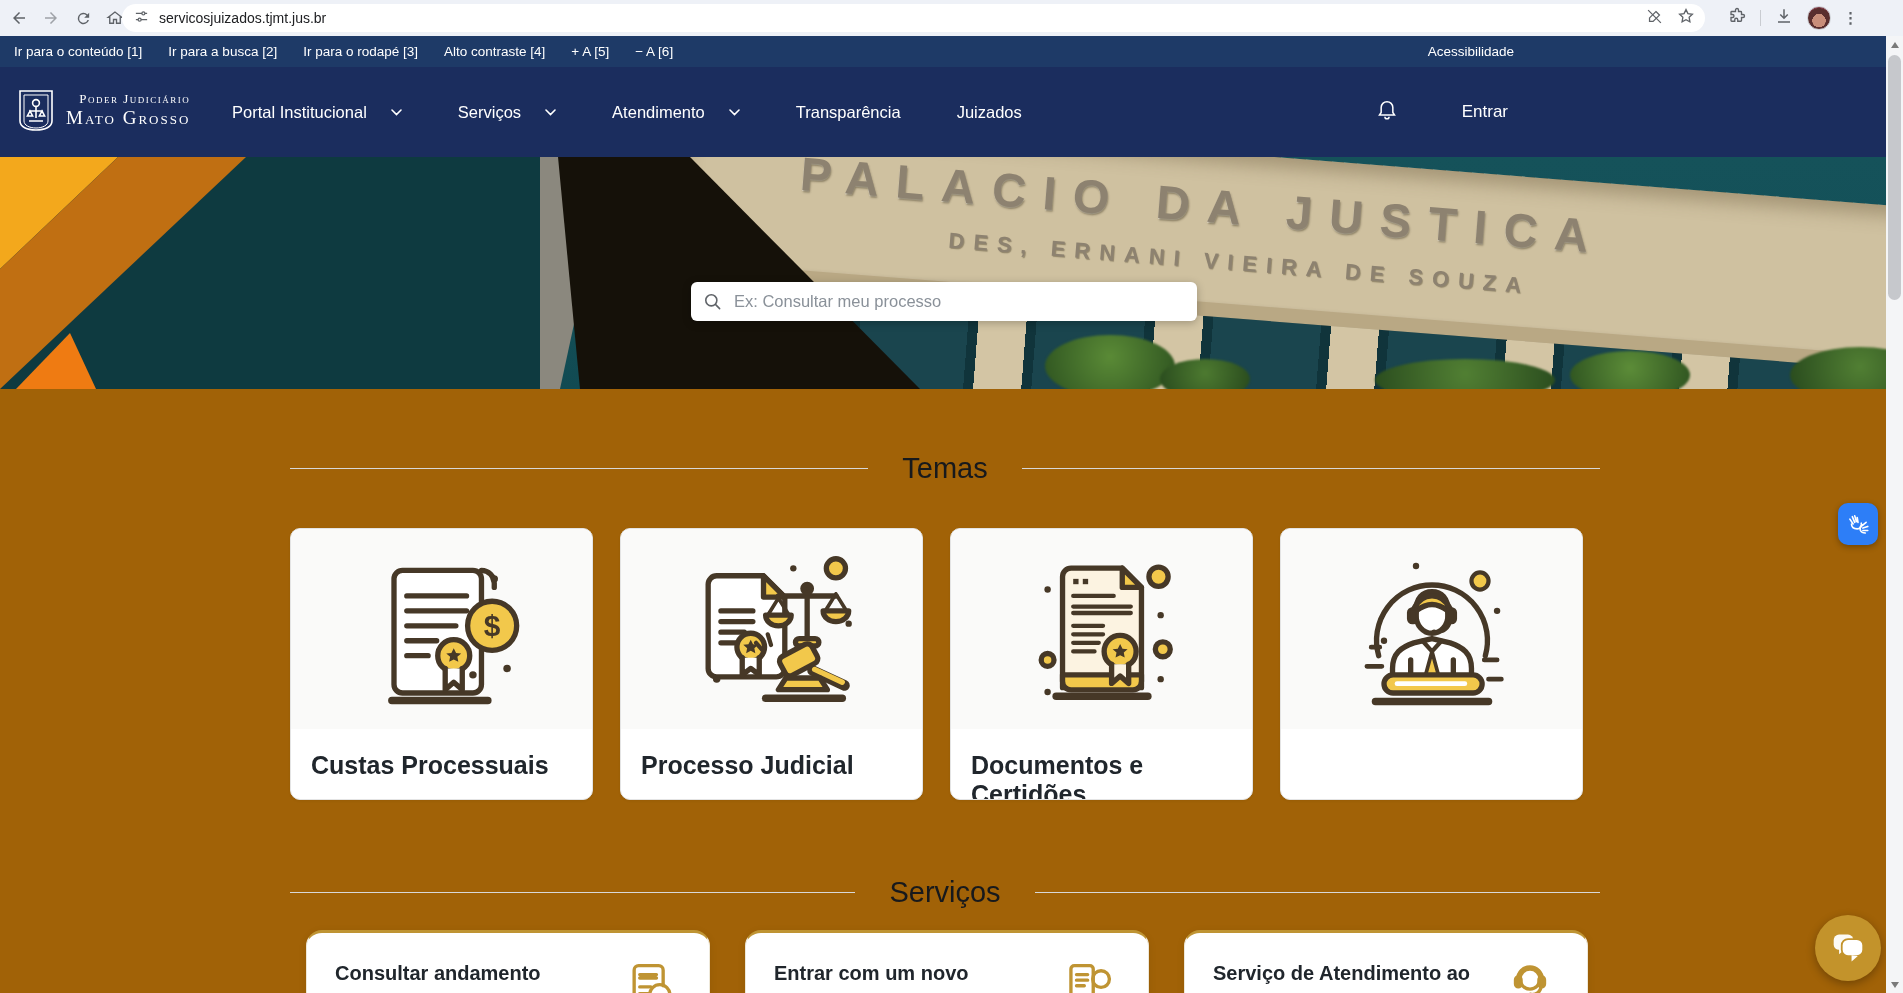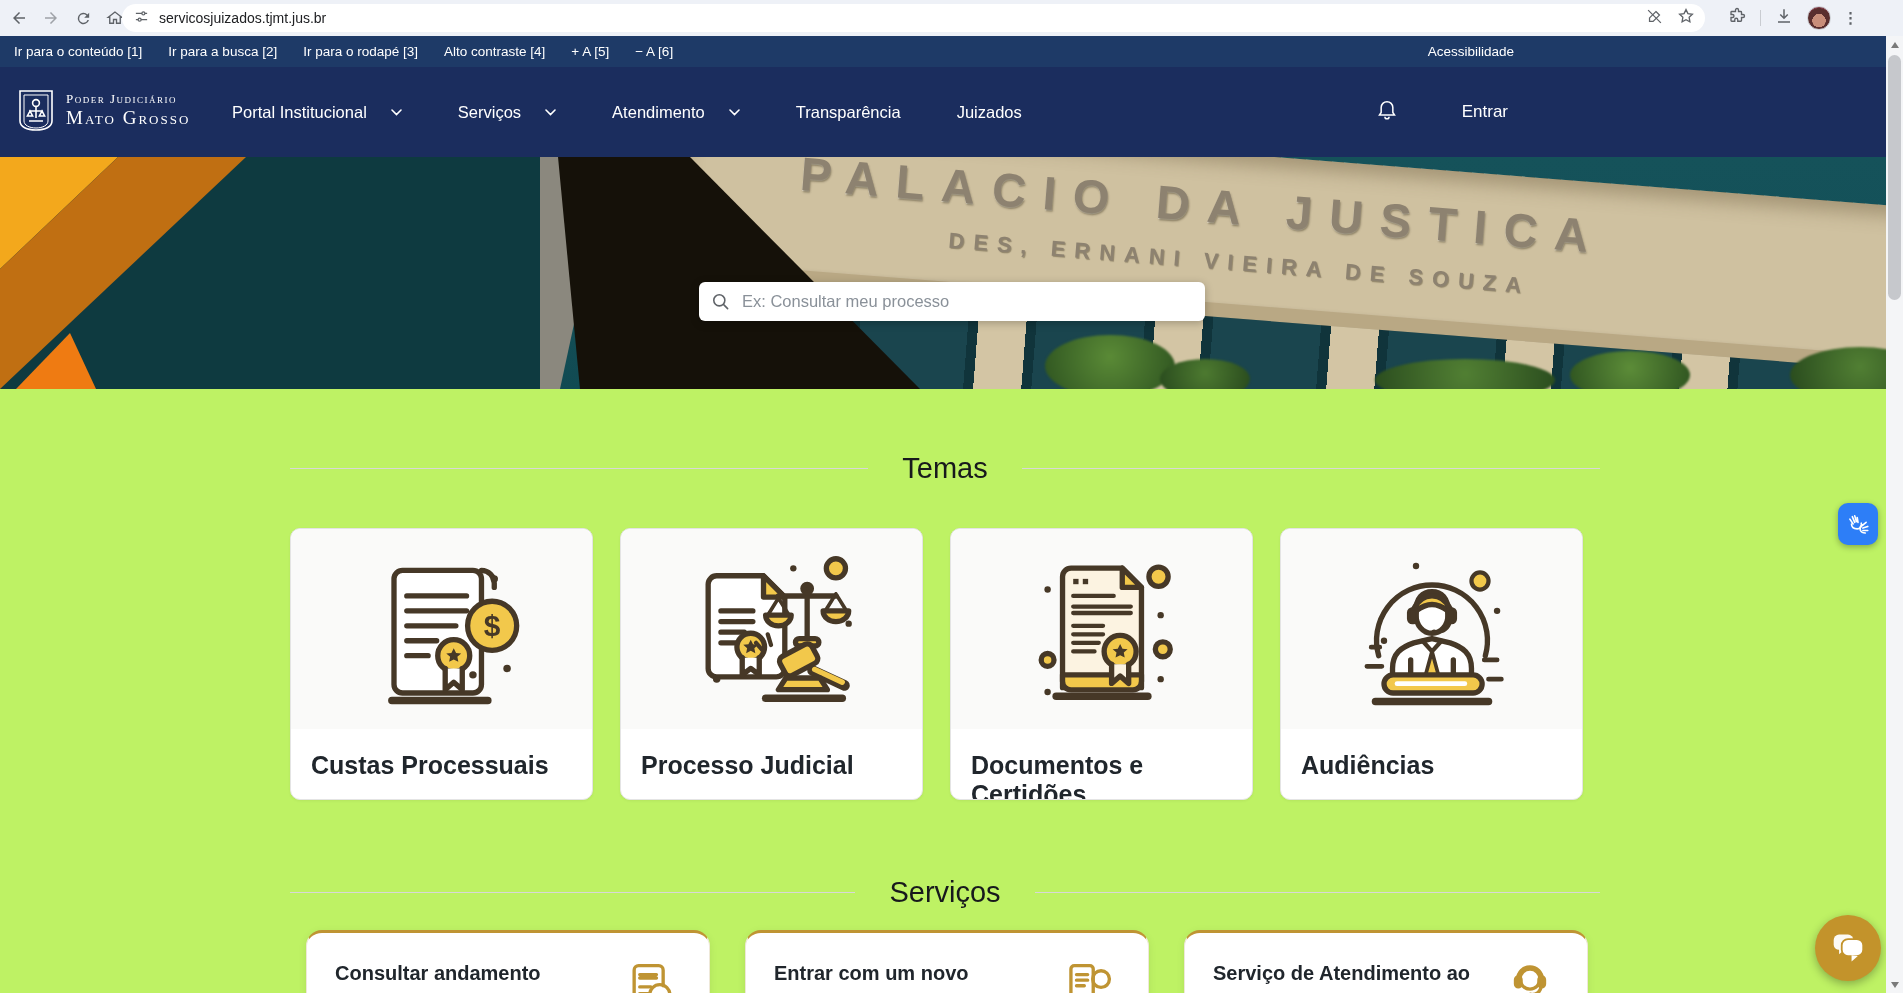--- a/index.html
+++ b/index.html
@@ -1,37 +1,37 @@
 <!DOCTYPE html>
 <html><head>
 <meta charset="utf-8">
 <style>
   * { margin:0; padding:0; box-sizing:border-box; }
   html,body { width:1903px; height:993px; overflow:hidden; font-family:"Liberation Sans",sans-serif; background:#fff; }
-  .screen { position:absolute; top:0; left:0; width:1903px; height:993px; overflow:hidden; background:#bef264; }
+  .screen { position:absolute; top:0; left:0; width:1903px; height:993px; overflow:hidden; background:#a16207; }
 
   
   .chrome { position:absolute; top:0; left:0; width:1903px; height:36px; background:#eef1f7; display:flex; align-items:center; }
   .chrome .navbtn { width:26px; height:26px; display:flex; align-items:center; justify-content:center; color:#5f6368; margin-left:6px; border-radius:50%; }
   .urlbar { position:absolute; left:122px; top:4px; width:1583px; height:28px; background:#fff; border-radius:14px; display:flex; align-items:center; }
   .urlbar .site-info { margin-left:12px; color:#5f6368; }
   .urlbar .url { margin-left:10px; font-size:14px; color:#202124; }
   .urlbar .right-icons { position:absolute; right:10px; display:flex; gap:14px; align-items:center; color:#5f6368; }
   .chrome .after-pill { position:absolute; display:flex; align-items:center; color:#5f6368; }
   .divider-v { width:1px; height:16px; background:#c9ccd1; }
   .avatar { width:24px; height:24px; border-radius:50%; background:radial-gradient(circle at 50% 62%, #c98e7a 0 38%, #5a2e2e 39% 70%, #7e3b46 71%); border:1px solid #d0d3d8; }
   .dots { font-size:15px; color:#5f6368; letter-spacing:0; }
 
   
   .a11y { position:absolute; top:36px; left:0; width:1886px; height:31px; background:#1e3a67; display:flex; align-items:center; padding-left:14px; gap:26px; }
   .a11y a { color:#fff; font-size:13.5px; text-decoration:none; }
   .a11y .right { position:absolute; right:372px; }
 
   
-  .mainnav { position:absolute; top:67px; left:0; width:1886px; height:90px; background:#1b2d5e; }
+  .mainnav { position:absolute; top:67px; left:0; width:1886px; height:90px; background:#1b2d5e;text-align:right; }
   .brand { position:absolute; left:16px; top:20px; display:flex; align-items:center; gap:10px; }
   .brand-text { color:#fff; font-family:"Liberation Serif",serif; }
   .brand-text .l1 { font-size:13px; letter-spacing:1.5px; font-variant:small-caps; }
   .brand-text .l2 { font-size:19px; letter-spacing:2px; font-variant:small-caps; }
   .navitems { position:absolute; left:232px; top:0; height:90px; display:flex; align-items:center; gap:56px; }
   .navitem { color:#fff; font-size:16.5px; display:flex; align-items:center; gap:24px; cursor:pointer; }
   .nav-right { position:absolute; right:378px; top:0; height:90px; display:flex; align-items:center; gap:65px; color:#fff; }
   .entrar { font-size:17px; color:#fff; cursor:pointer; }
 
   
@@ -44,21 +44,21 @@
   .facade { position:absolute; left:150px; top:-46px; width:1450px; height:430px; background:#cfc1a0; transform:rotate(4.5deg); transform-origin:0 0; box-shadow:inset 0 10px 18px rgba(85,70,40,.35); }
   .sign1 { position:absolute; left:115px; top:26px; font-size:47px; font-weight:600; letter-spacing:17px; color:#8d8270; text-shadow:1px 2px 2px rgba(60,50,30,.45), 0 1px 0 rgba(255,255,255,.4); white-space:nowrap; }
   .sign2 { position:absolute; left:268px; top:96px; font-size:22px; font-weight:600; letter-spacing:9px; color:#8d8270; text-shadow:1px 1px 1px rgba(60,50,30,.4); white-space:nowrap; }
   .ledge { position:absolute; left:0; top:150px; width:100%; height:14px; background:#b9a884; box-shadow:0 4px 6px rgba(40,30,10,.3); }
   .windows { position:absolute; left:0; top:164px; width:100%; height:266px;
     background:repeating-linear-gradient(90deg,#10343b 0 10px,#1a454e 10px 118px,#10343b 118px 128px,#d3c5a4 128px 176px); }
   .graywedge { position:absolute; left:0; top:0; width:90px; height:232px; background:#8b887e; clip-path:polygon(0 0, 70px 0, 20px 232px, 0 232px); }
   .canopy { position:absolute; left:0; top:0; width:400px; height:232px; background:#151109; clip-path:polygon(18px 0, 150px 0, 380px 232px, 40px 232px); }
   .tree { position:absolute; border-radius:50%; filter:blur(1px); }
   .hero-title { position:absolute; top:64px; left:0; width:1886px; text-align:center; color:#fff; font-size:30px; font-weight:700; text-shadow:0 2px 6px rgba(0,0,0,.55); z-index:5; }
-  .searchwrap { position:absolute; top:125px; left:691px; width:506px; height:39px; background:#fff; border-radius:6px; display:flex; align-items:center; z-index:5; box-shadow:0 2px 8px rgba(0,0,0,.25);margin-left:8px; }
+  .searchwrap { position:absolute; top:125px; left:691px; width:506px; height:39px; background:#fff; border-radius:6px; display:flex; align-items:center; z-index:5; box-shadow:0 2px 8px rgba(0,0,0,.25); }
   .searchwrap svg { margin-left:12px; }
   .searchwrap input { border:none; outline:none; flex:1; margin:0 12px; font-size:16.5px; color:#333; font-family:"Liberation Sans",sans-serif; }
   .searchwrap input::placeholder { color:#8a9199; }
 
   
   .section-head { position:absolute; left:290px; width:1310px; display:flex; align-items:center; }
   .section-head .line { flex:1; height:1px; background:#d8d8d8; }
   .section-head .txt { margin:0 34px; font-size:29px; color:#17191c; font-weight:500; }
   .temas-head { top:452px; }
   .servicos-head { top:876px; }
@@ -349,21 +349,20 @@
         </g>
         <rect x="40" y="124" width="68" height="4.5" rx="2.2" fill="#fff"></rect>
         <circle cx="77" cy="78" r="2.6" fill="#463827"></circle>
         <circle cx="120" cy="30" r="8" fill="#f2c84b" stroke="#463827" stroke-width="4"></circle>
         <circle cx="60" cy="16" r="3" fill="#463827"></circle>
         <circle cx="136" cy="58" r="3" fill="#463827"></circle>
         <circle cx="30" cy="86" r="3" fill="#463827"></circle>
         <path d="M14 110h14M124 104h12M128 122h12M18 92h8" stroke="#463827" stroke-width="4.5" stroke-linecap="round"></path>
       </svg>
     </div>
-    <div class="tema-label">Audiências</div>
   </div>
 
   <div class="section-head servicos-head">
     <div class="line"></div>
     <div class="txt">Serviços</div>
     <div class="line"></div>
   </div>
 
   <div class="svc-card" style="left:306px">
     <div class="svc-title">Consultar andamento processual</div>

